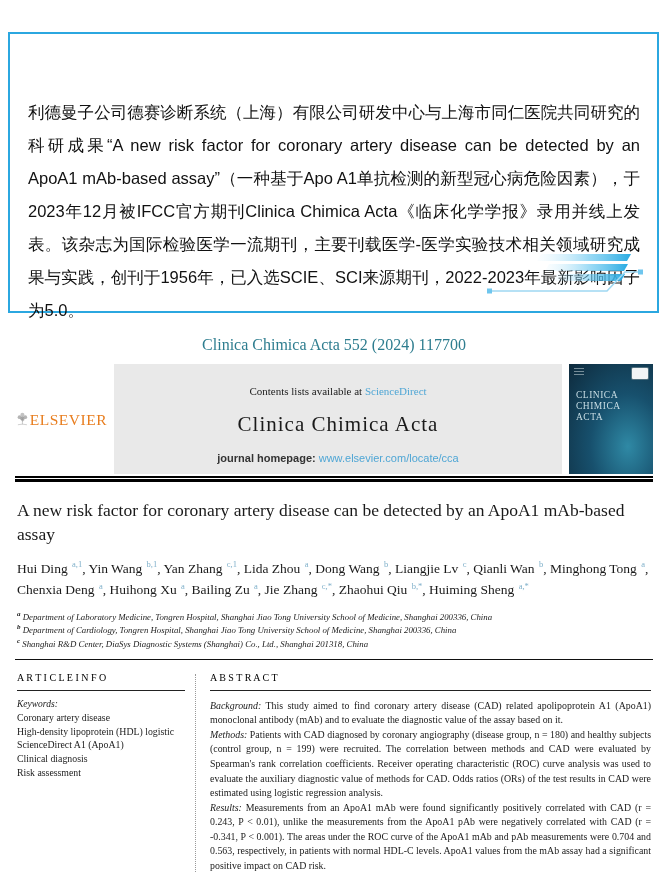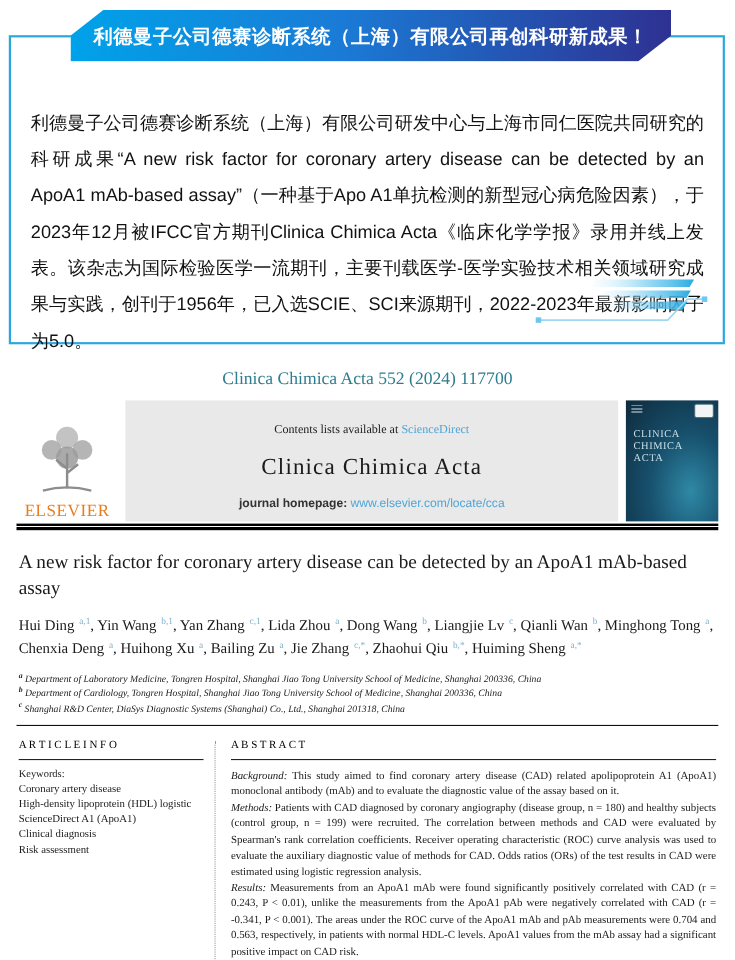--- a/index.html
+++ b/index.html
@@ -19,21 +19,21 @@
   .announce-text{margin:0;padding:62px 17px 0 18px;font-size:16.5px;line-height:33px;color:#111111;
                  text-align:justify;}
   .speed-lines{position:absolute;right:6px;bottom:6px;}
 
   
   .paper{position:absolute;left:0;top:320px;width:668px;color:#1a1a1a;
          font-family:"Liberation Serif","DejaVu Serif",serif;}
   .citation{margin-top:16px;text-align:center;font-size:16px;color:#2e7d8f;}
 
   .jheader{display:flex;margin:10px 15px 0 15px;height:110px;}
-  .elsevier{width:92px;display:flex;flex-direction:column;align-items:center;justify-content:flex-end;}
+  .elsevier{width:92px;display:flex;flex-direction:row;align-items:center;justify-content:flex-end;}
   .els-text{font-size:15.5px;color:#e87d1e;letter-spacing:0.5px;margin-top:2px;}
   .graybox{flex:1;background:#e9e9e9;margin:0 7px;display:flex;flex-direction:column;
            align-items:center;justify-content:space-between;padding:21px 0 10px 0;box-sizing:border-box;}
   .contents-line{font-size:11px;color:#222;}
   .jtitle{font-size:21px;color:#1a1a1a;letter-spacing:1px;}
   .homepage-line{font-size:11px;color:#333;font-family:"Liberation Sans","DejaVu Sans",sans-serif;font-weight:bold;}
   .homepage-line .link{font-weight:normal;}
   .link{color:#4fa6d5;text-decoration:none;cursor:pointer;}
   .cover{position:relative;width:84px;height:110px;
          background:radial-gradient(ellipse at 70% 75%,#2f89a5 0%,#17506d 45%,#0e2a3c 100%);
@@ -54,21 +54,21 @@
   .affils{margin:9px 17px 0 17px;font-size:8.8px;font-style:italic;line-height:1.4;color:#222;}
   .affil sup{font-weight:bold;font-size:7px;}
 
   .thin-rule{margin:9px 15px 0 15px;border-top:1.5px solid #111;}
   .cols{display:flex;margin:12px 17px 0 17px;}
   .col-left{width:168px;flex:none;}
   .col-sep{border-left:1px dotted #999;margin:2px 0 6px 10px;}
   .col-right{flex:1;padding-left:14px;}
   .sec-head{font-size:10px;color:#000;}
   .sec-rule{border-top:1px solid #222;margin:7px 0 8px 0;}
-  .kw-label{font-size:9.5px;margin-bottom:2px;}
+  .kw-label{font-size:9.5px;font-style:italic;margin-bottom:2px;}
   .kw{font-size:9.8px;line-height:1.4;}
   .abs-p{font-size:9.9px;line-height:1.47;text-align:justify;color:#1a1a1a;}
 </style>
 </head>
 <body>
 
 <div class="page">
 
   <div class="announce-box">
     <p class="announce-text">利德曼子公司德赛诊断系统（上海）有限公司研发中心与上海市同仁医院共同研究的科研成果“A new risk factor for coronary artery disease can be detected by an ApoA1 mAb-based assay”（一种基于Apo A1单抗检测的新型冠心病危险因素），于2023年12月被IFCC官方期刊Clinica Chimica Acta《临床化学学报》录用并线上发表。该杂志为国际检验医学一流期刊，主要刊载医学-医学实验技术相关领域研究成果与实践，创刊于1956年，已入选SCIE、SCI来源期刊，2022-2023年最新影响因子为5.0。</p>
@@ -82,23 +82,20 @@
       </defs>
       <polygon points="62,5 152,5 148,12 58,12" fill="url(#sl)"></polygon>
       <polygon points="70,15 149,15 145,22 66,22" fill="url(#sl)"></polygon>
       <polygon points="78,25 146,25 142,32 74,32" fill="url(#sl)"></polygon>
       <polyline points="12,42 128,42 146,23 160,23" fill="none" stroke="#9fd8f2" stroke-width="1.5"></polyline>
       <rect x="8" y="39.5" width="5" height="5" fill="#6fc6ee"></rect>
       <rect x="159" y="20.5" width="5" height="5" fill="#6fc6ee"></rect>
     </svg>
   </div>
 
-  <div class="banner">
-    <span>利德曼子公司德赛诊断系统（上海）有限公司再创科研新成果！</span>
-  </div>
 
   <div class="paper">
 
     <div class="citation">Clinica Chimica Acta 552 (2024) 117700</div>
 
     <div class="jheader">
       <div class="elsevier">
         <svg width="72" height="72" viewBox="0 0 72 72">
           <g fill="none" stroke="#979797" stroke-width="2.2">
             <circle cx="36" cy="16" r="10" fill="#b9b9b9" stroke="none" opacity="0.85"></circle>

